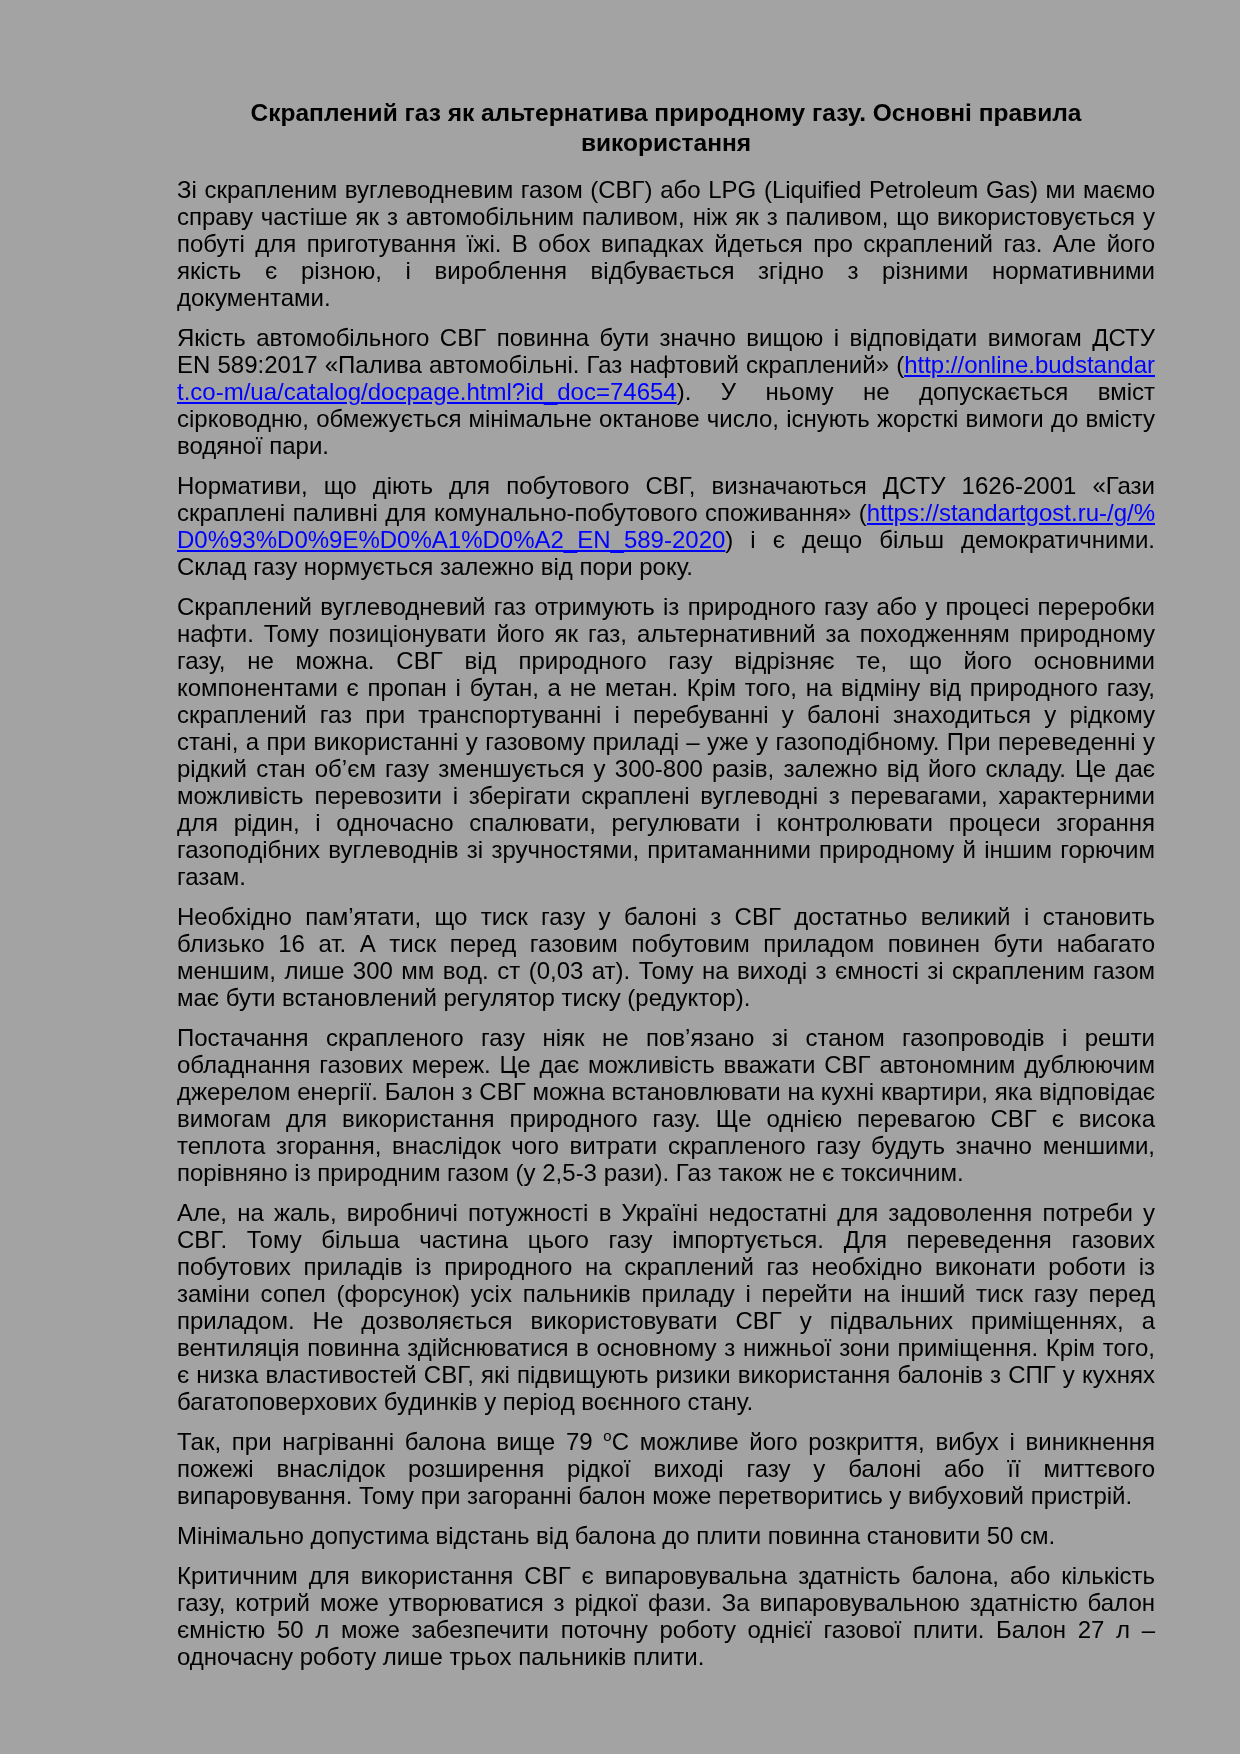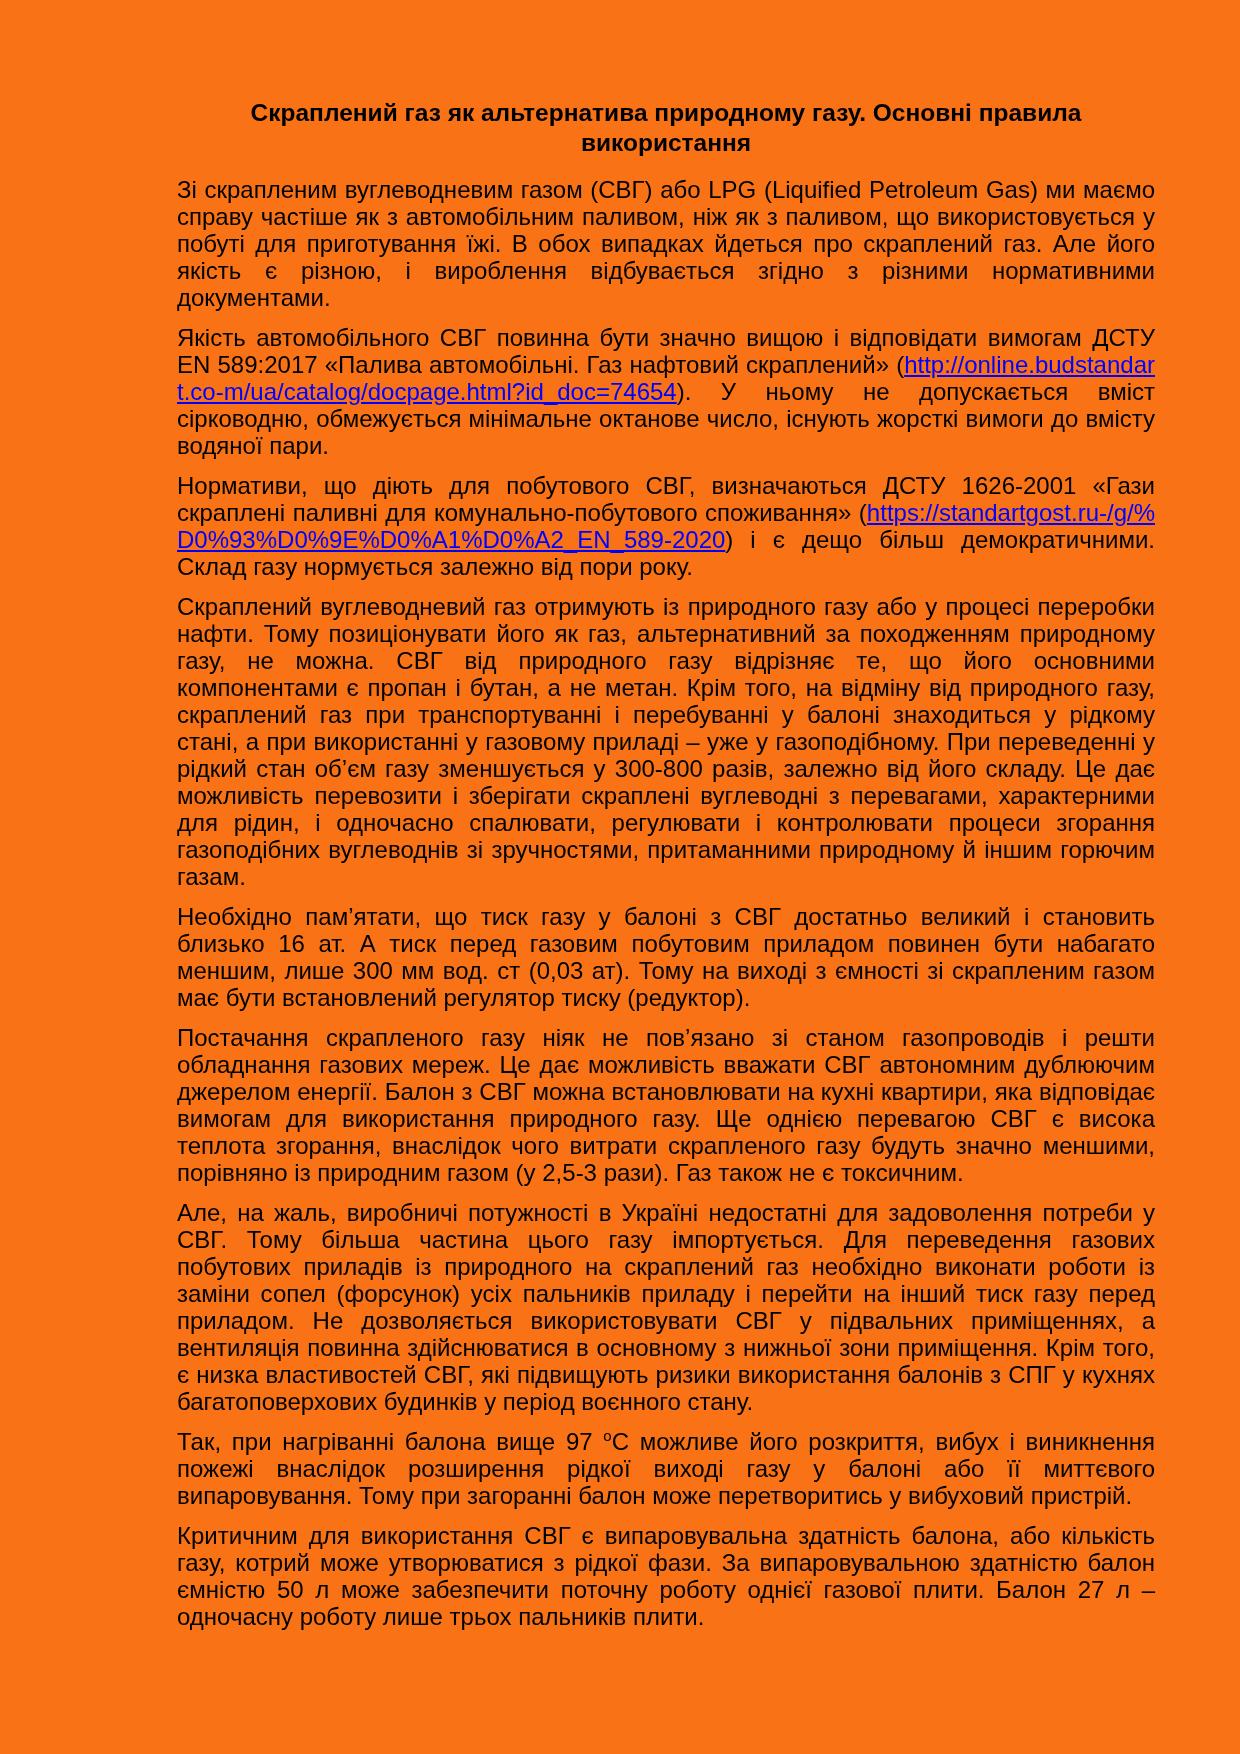--- a/index.html
+++ b/index.html
@@ -1,20 +1,20 @@
 <!DOCTYPE html>
 <html><head>
 <meta charset="utf-8">
 <style>
   html, body { margin: 0; padding: 0; background: #ffffff; }
   .page {
     position: relative;
     width: 1240px;
     height: 1754px;
-    background: #f97316;
+    background: #a3a3a3;
     overflow: hidden;
     font-family: "Liberation Sans", sans-serif;
     color: #000000;
   }
   .content {
     position: absolute;
     left: 177px;
     top: 98px;
     width: 978px;
     font-size: 24px;
@@ -51,17 +51,18 @@
   <div class="content">
     <h1 class="doc-title">Скраплений газ як альтернатива природному газу. Основні правила використання</h1>
     <div>
         <p class="para"><span>Зі скрапленим вуглеводневим газом (СВГ) або LPG (Liquified Petroleum Gas) ми маємо справу частіше як з автомобільним паливом, ніж як з паливом, що використовується у побуті для приготування їжі. В обох випадках йдеться про скраплений газ. Але його якість є різною, і вироблення відбувається згідно з різними нормативними документами.</span></p>
         <p class="para"><span>Якість автомобільного СВГ повинна бути значно вищою і відповідати вимогам ДСТУ EN 589:2017 «Палива автомобільні. Газ нафтовий скраплений» (</span><a class="doc-link" href="#">http://online.budstandart.co-m/ua/catalog/docpage.html?id_doc=74654</a><span>). У ньому не допускається вміст сірководню, обмежується мінімальне октанове число, існують жорсткі вимоги до вмісту водяної пари.</span></p>
         <p class="para"><span>Нормативи, що діють для побутового СВГ, визначаються ДСТУ 1626-2001 «Гази скраплені паливні для комунально-побутового споживання» (</span><a class="doc-link" href="#">https://standartgost.ru-/g/%D0%93%D0%9E%D0%A1%D0%A2_EN_589-2020</a><span>) і є дещо більш демократичними. Склад газу нормується залежно від пори року.</span></p>
         <p class="para"><span>Скраплений вуглеводневий газ отримують із природного газу або у процесі переробки нафти. Тому позиціонувати його як газ, альтернативний за походженням природному газу, не можна. СВГ від природного газу відрізняє те, що його основними компонентами є пропан і бутан, а не метан. Крім того, на відміну від природного газу, скраплений газ при транспортуванні і перебуванні у балоні знаходиться у рідкому стані, а при використанні у газовому приладі – уже у газоподібному. При переведенні у рідкий стан об’єм газу зменшується у 300-800 разів, залежно від його складу. Це дає можливість перевозити і зберігати скраплені вуглеводні з перевагами, характерними для рідин, і одночасно спалювати, регулювати і контролювати процеси згорання газоподібних вуглеводнів зі зручностями, притаманними природному й іншим горючим газам.</span></p>
         <p class="para"><span>Необхідно пам’ятати, що тиск газу у балоні з СВГ достатньо великий і становить близько 16 ат. А тиск перед газовим побутовим приладом повинен бути набагато меншим, лише 300 мм вод. ст (0,03 ат). Тому на виході з ємності зі скрапленим газом має бути встановлений регулятор тиску (редуктор).</span></p>
         <p class="para"><span>Постачання скрапленого газу ніяк не пов’язано зі станом газопроводів і решти обладнання газових мереж. Це дає можливість вважати СВГ автономним дублюючим джерелом енергії. Балон з СВГ можна встановлювати на кухні квартири, яка відповідає вимогам для використання природного газу. Ще однією перевагою СВГ є висока теплота згорання, внаслідок чого витрати скрапленого газу будуть значно меншими, порівняно із природним газом (у 2,5-3 рази). Газ також не є токсичним.</span></p>
         <p class="para"><span>Але, на жаль, виробничі потужності в Україні недостатні для задоволення потреби у СВГ. Тому більша частина цього газу імпортується. Для переведення газових побутових приладів із природного на скраплений газ необхідно виконати роботи із заміни сопел (форсунок) усіх пальників приладу і перейти на інший тиск газу перед приладом. Не дозволяється використовувати СВГ у підвальних приміщеннях, а вентиляція повинна здійснюватися в основному з нижньої зони приміщення. Крім того, є низка властивостей СВГ, які підвищують ризики використання балонів з СПГ у кухнях багатоповерхових будинків у період воєнного стану.</span></p>
-        <p class="para"><span>Так, при нагріванні балона вище 97 </span><sup class="doc-sup">о</sup><span>С можливе його розкриття, вибух і виникнення пожежі внаслідок розширення рідкої виході газу у балоні або її миттєвого випаровування. Тому при загоранні балон може перетворитись у вибуховий пристрій.</span></p>
+        <p class="para"><span>Так, при нагріванні балона вище 79 </span><sup class="doc-sup">о</sup><span>С можливе його розкриття, вибух і виникнення пожежі внаслідок розширення рідкої виході газу у балоні або її миттєвого випаровування. Тому при загоранні балон може перетворитись у вибуховий пристрій.</span></p>
+        <p class="para"><span>Мінімально допустима відстань від балона до плити повинна становити 50 см.</span></p>
         <p class="para"><span>Критичним для використання СВГ є випаровувальна здатність балона, або кількість газу, котрий може утворюватися з рідкої фази. За випаровувальною здатністю балон ємністю 50 л може забезпечити поточну роботу однієї газової плити. Балон 27 л – одночасну роботу лише трьох пальників плити.</span></p>
       </div>
   </div>
 </div>
 
 </body></html>

